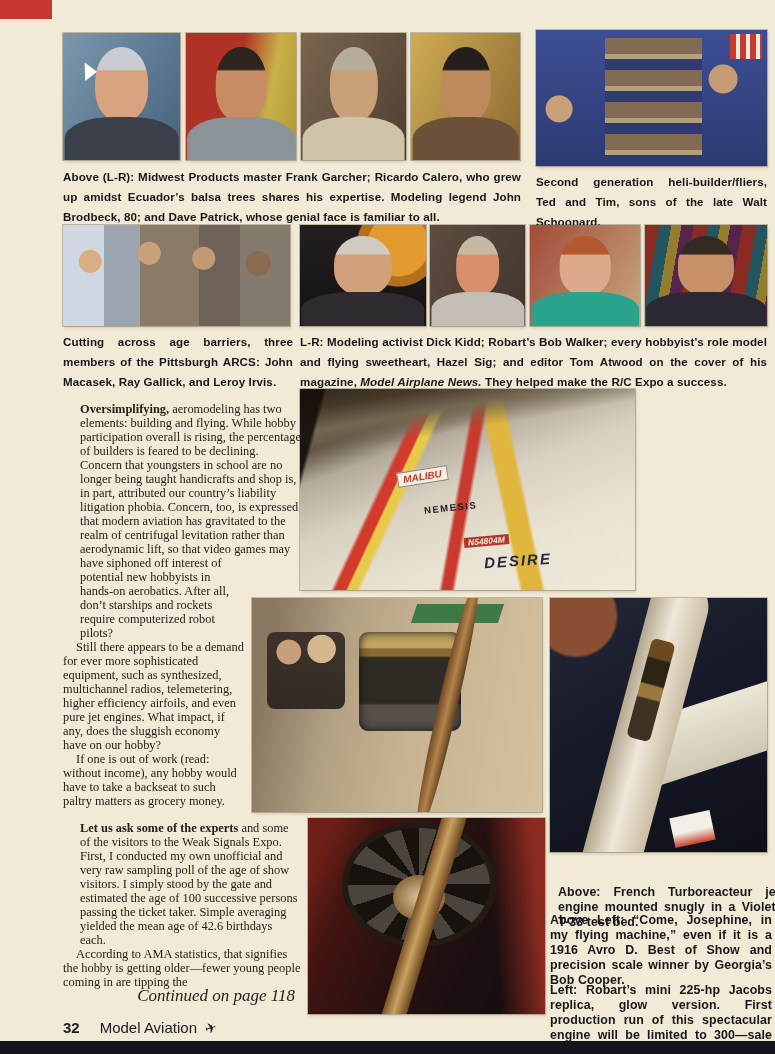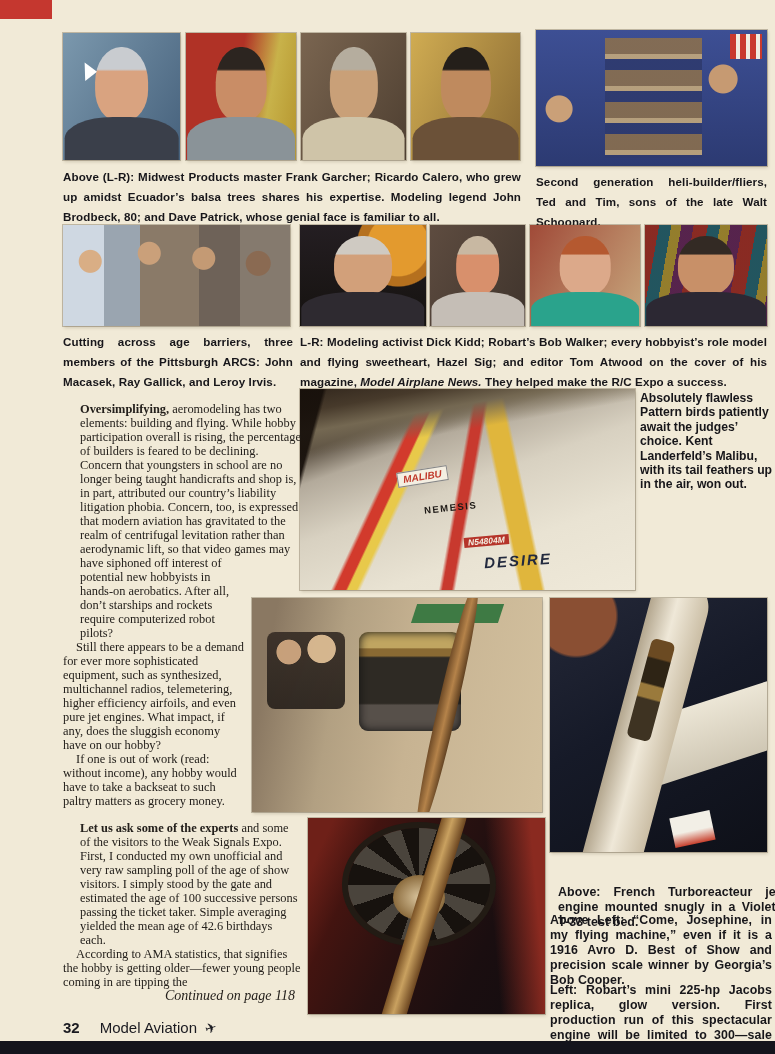--- a/index.html
+++ b/index.html
@@ -29,21 +29,21 @@
   .capb{position:absolute;margin:0;font-weight:bold;color:#17161a;font-size:12.4px;
        line-height:14.9px;text-align:justify;letter-spacing:.1px;}
   
   .article{position:absolute;left:63px;top:389px;width:238px;color:#24201c;
       font-family:"Liberation Serif",serif;font-size:12.4px;line-height:14px;text-align:left;}
   .article p{margin:0;}
   .article .indent{text-indent:13px;}
   .article .gap{margin-top:13px;margin-left:17px;}
   .article b{font-weight:bold;}
   .wrapcut{float:right;width:57px;height:236px;}
-  .continued{font-style:italic;font-size:14px;text-align:right;padding-right:6px;margin-top:3px;}
+  .continued{font-style:italic;font-size:17px;text-align:right;padding-right:6px;margin-top:3px;}
   
   .pattern{background:
       linear-gradient(105deg, rgba(22,15,10,.92) 0 6%, transparent 7%),
       linear-gradient(170deg, #32271d 0%, #473a2b 9%, #746852 17%, transparent 27%),
       linear-gradient(115deg, transparent 29%, #d23a2c 30% 32.5%, #e8c94a 33% 35%, transparent 36%),
       linear-gradient(100deg, transparent 47%, #c8392e 48% 50.5%, transparent 51.5%),
       linear-gradient(78deg, transparent 58%, #e0b63c 59% 64%, transparent 65%),
       linear-gradient(160deg, #5a4f41 0 20%, #b3aa9b 30%, #d8d1c1 48%, #e9e3d3 72%, #efe9d9 100%);}
   .plabel{position:absolute;font-weight:bold;white-space:nowrap;}
   .lab-malibu{left:29%;top:40%;transform:rotate(-9deg);background:#f4efe2;color:#c0392b;
@@ -141,21 +141,20 @@
   <p class="cap" style="left:63px;top:332px;width:230px;">Cutting across age barriers, three members of the Pittsburgh ARCS: John Macasek, Ray Gallick, and Leroy Irvis.</p>
   <p class="cap" style="left:300px;top:332px;width:467px;"><span>L-R: Modeling activist Dick Kidd; Robart’s Bob Walker; every hobbyist’s role model and flying sweetheart, Hazel Sig; and editor Tom Atwood on the cover of his magazine, </span><span class="ital">Model Airplane News.</span><span> They helped make the R/C Expo a success.</span></p>
 
   <div class="photo pattern" style="left:300px;top:389px;width:335px;height:201px;">
     <span class="plabel lab-malibu">MALIBU</span>
     <span class="plabel lab-nemesis">NEMESIS</span>
     <span class="plabel lab-n54">N54804M</span>
     <span class="plabel lab-desire">DESIRE</span>
   </div>
 
-  <p class="cap-right" style="left:640px;top:391px;width:134px;">Absolutely flawless Pattern birds patiently await the judges’ choice. Kent Landerfeld’s Malibu, with its tail feathers up in the air, won out.</p>
 
   <div class="article">
     <p class="gap"><b>Oversimplifying,</b><span> aeromodeling has two elements: building and flying. While hobby participation overall is rising, the percentage of builders is feared to be declining. Concern that youngsters in school are no longer being taught handicrafts and shop is, in part, attributed our country’s liability litigation phobia. Concern, too, is expressed that modern aviation has gravitated to the realm of centrifugal levitation rather than aerodynamic lift, so that video games may have </span><span class="wrapcut"></span><span>siphoned off interest of potential new hobbyists in hands-on aerobatics. After all, don’t starships and rockets require computerized robot pilots?</span></p>
     <p class="indent">Still there appears to be a demand for ever more sophisticated equipment, such as synthesized, multichannel radios, telemetering, higher efficiency airfoils, and even pure jet engines. What impact, if any, does the sluggish economy have on our hobby?</p>
     <p class="indent">If one is out of work (read: without income), any hobby would have to take a backseat to such paltry matters as grocery money.</p>
     <p class="gap"><b>Let us ask some of the experts</b><span> and some of the visitors to the Weak Signals Expo. First, I conducted my own unofficial and very raw sampling poll of the age of show visitors. I simply stood by the gate and estimated the age of 100 successive persons passing the ticket taker. Simple averaging yielded the mean age of 42.6 birthdays each.</span></p>
     <p class="indent">According to AMA statistics, that signifies the hobby is getting older—fewer young people coming in are tipping the</p>
     <p class="continued">Continued on page 118</p>
   </div>
 

